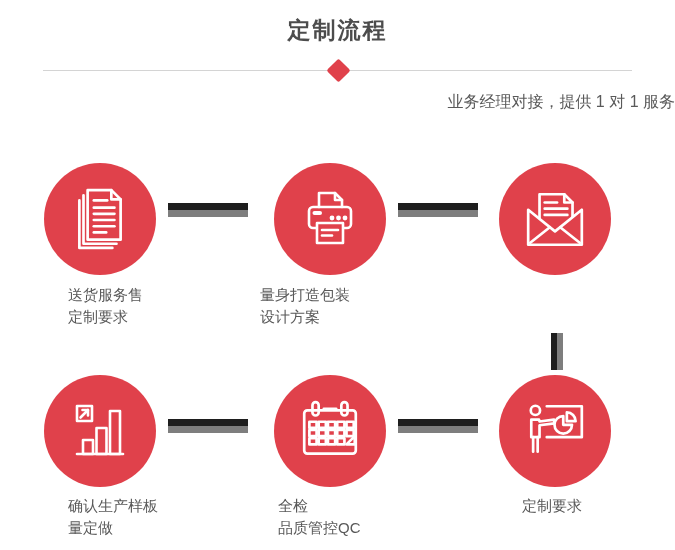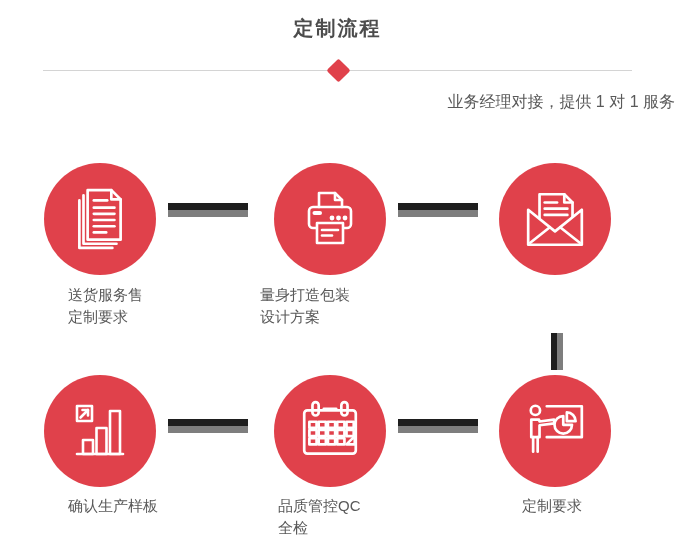--- a/index.html
+++ b/index.html
@@ -2,21 +2,21 @@
 <html style="--accent: #e0414b; --cblack: #1e1e1e; --cgray: #7e7e7e; --title: #4c4c4c; --text: #595959; --divider: #d4d4d4;"><head>
 <meta charset="utf-8">
 <style>
   html,body { margin:0; padding:0; background:#ffffff; }
   .stage {
     position:relative; width:675px; height:550px; background:#ffffff;
     font-family:"Liberation Sans", sans-serif; overflow:hidden;
   }
   .title {
     position:absolute; top:15px; left:0; width:100%; text-align:center;
-    margin:0; font-size:20px; font-weight:bold; letter-spacing:2px;
+    margin:0; font-size:23px; font-weight:bold; letter-spacing:2px;
     color:var(--title,#4c4c4c);
   }
   .divider { position:absolute; top:70px; left:43px; width:589px; height:1px; background:var(--divider,#d4d4d4); }
   .diamond {
     position:absolute; top:62px; left:330px; width:17px; height:17px;
     background:var(--accent,#e0414b); transform:rotate(45deg); border-radius:2px;
   }
   .subtitle {
     position:absolute; top:92px; left:0; width:100%; text-align:right;
     margin:0; font-size:16px; color:var(--text,#595959);
@@ -107,20 +107,21 @@
       <rect x="15" y="41" width="10" height="14"></rect>
       <rect x="28.5" y="29" width="10" height="26"></rect>
       <rect x="42" y="12" width="10" height="43"></rect>
       <rect x="9" y="7" width="15" height="15"></rect>
       <path d="M12.5 18.5 L20 11"></path>
       <path d="M14.5 11 H20 V16.5"></path>
     </svg>
   </div>
   <div class="label" style="left:68px; top:495px;">
     <div>确认生产样板</div>
+    <div>量定做</div>
   </div>
 
   <div class="circle" style="left:274px; top:375px;">
     <svg class="icon" width="66" height="66" viewBox="0 0 64 64">
       <rect x="7" y="12" width="50" height="42" rx="3"></rect>
       <rect x="15" y="4" width="6" height="13" rx="3"></rect>
       <rect x="43" y="4" width="6" height="13" rx="3"></rect>
       <path d="M26 10.5 H38"></path>
       <rect x="12" y="23" width="7" height="6"></rect>
         <rect x="21" y="23" width="7" height="6"></rect>
@@ -133,22 +134,22 @@
         <rect x="39" y="31" width="7" height="6"></rect>
         <rect x="48" y="31" width="7" height="6"></rect>
       <rect x="12" y="39" width="7" height="6"></rect>
         <rect x="21" y="39" width="7" height="6"></rect>
         <rect x="30" y="39" width="7" height="6"></rect>
         <rect x="39" y="39" width="7" height="6"></rect>
       <path d="M48 45 L56 37 L56 45 Z"></path>
     </svg>
   </div>
   <div class="label" style="left:278px; top:495px;">
+    <div>全检</div>
     <div>品质管控QC</div>
-    <div>全检</div>
   </div>
 
   <div class="circle" style="left:499px; top:375px;">
     <svg class="icon" width="66" height="66" viewBox="0 0 64 64">
       <path d="M24 8 H58 V38 H24"></path>
       <path d="M40 26 L40 17.5 A8.5 8.5 0 1 0 48.5 26 Z"></path>
       <path d="M43.5 22.5 L43.5 14 A8.5 8.5 0 0 1 52 22.5 Z"></path>
       <circle cx="13" cy="12" r="4.5"></circle>
       <path d="M9 21 H16.5 L17 22.8 L31 21 L31.4 24.6 L17 26.4 L17 38 H9 Z"></path>
       <path d="M10.8 38 V52"></path>

